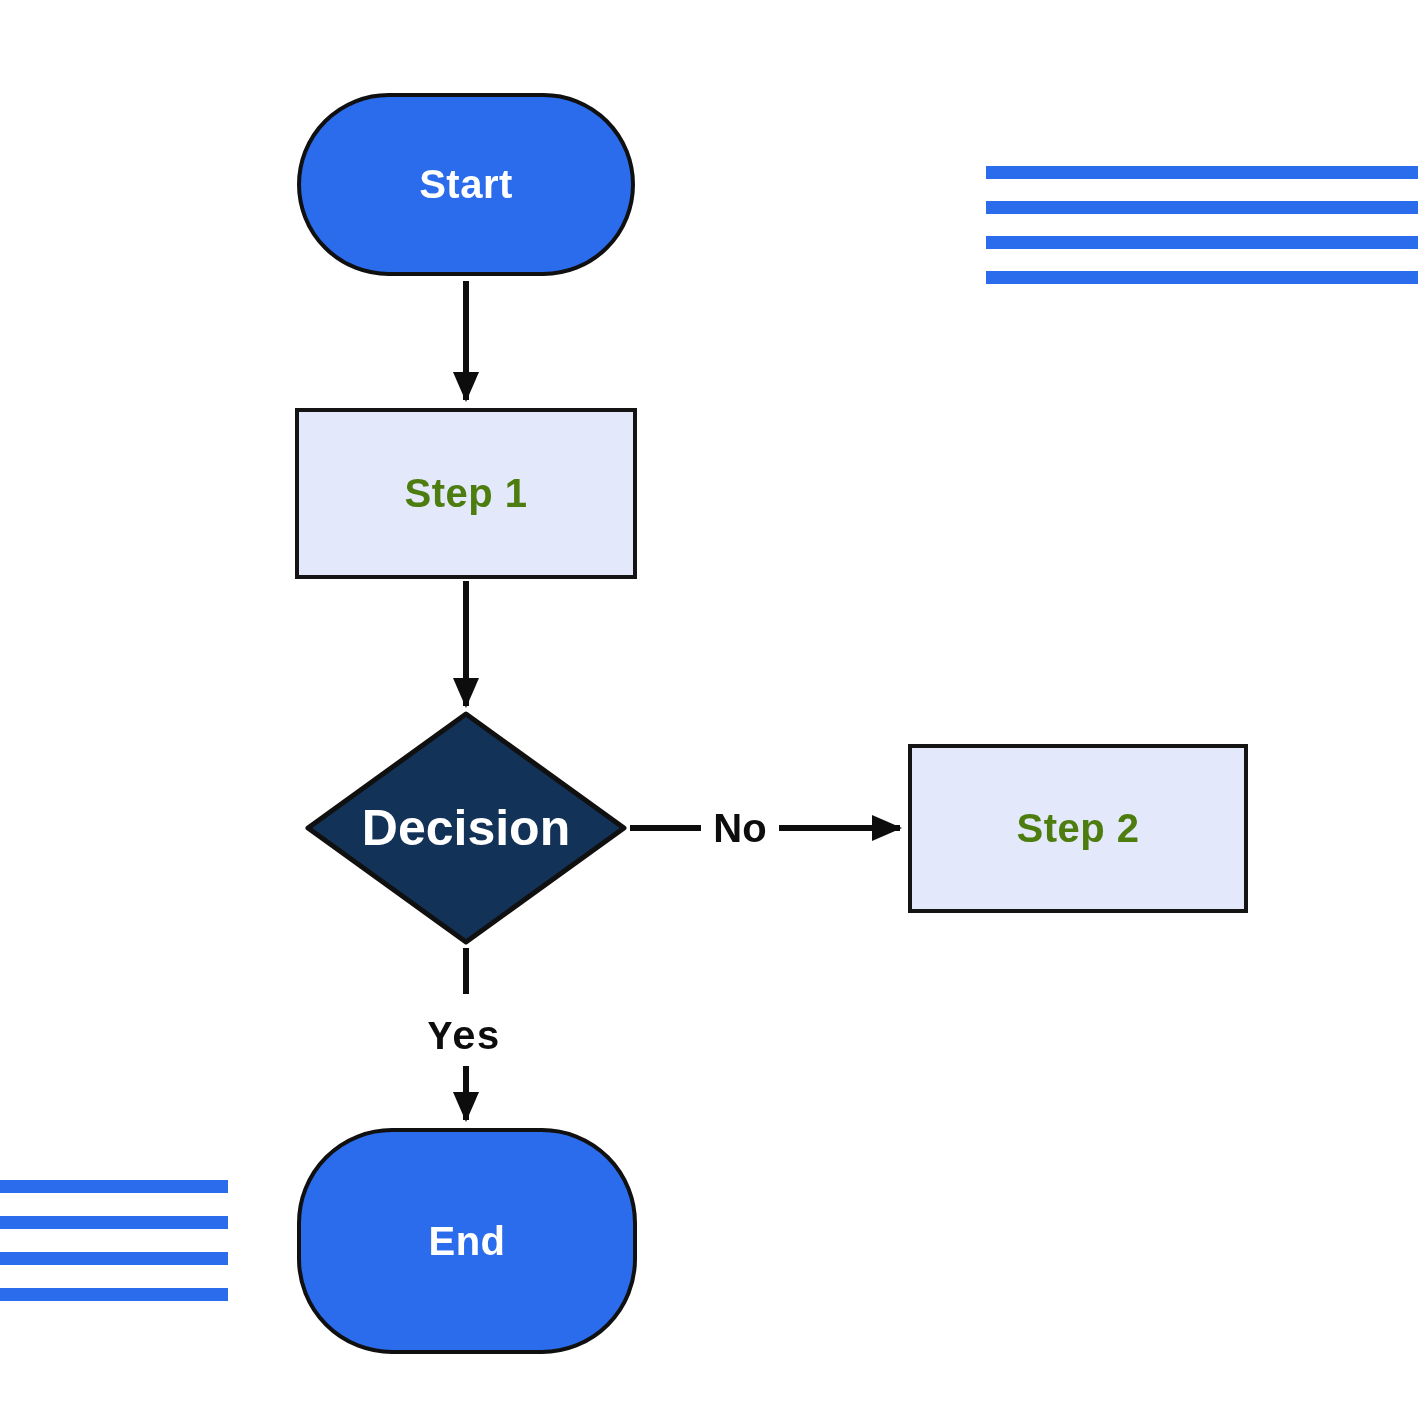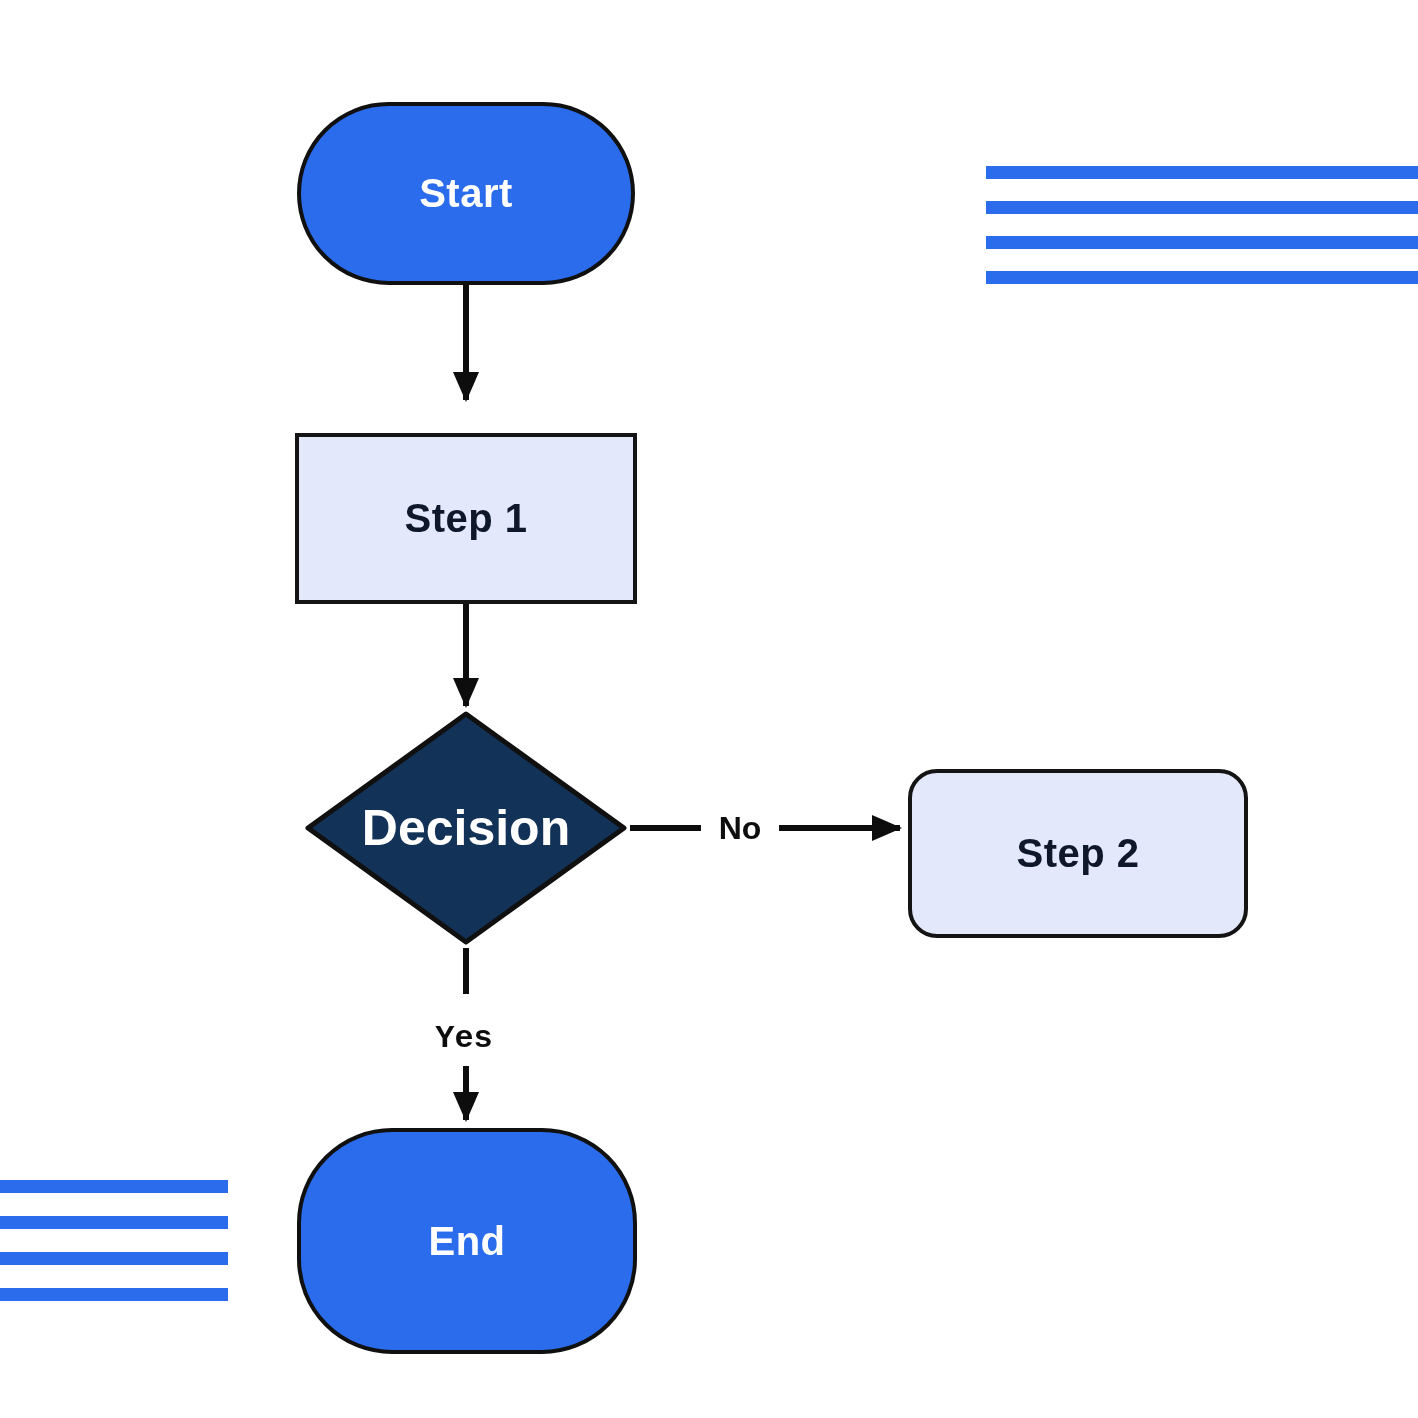--- a/index.html
+++ b/index.html
@@ -33,43 +33,42 @@
   }
   .terminator {
     background: #2a6ceb;
     border: 4px solid #101010;
     border-radius: 95px;
     color: #ffffff;
   }
   .process {
     background: #e3e8fb;
     border: 4px solid #141414;
-    color: #0f172a;
-    margin-top: 25px;
+    color: #4d7c0f;
   }
-  .node-start { left: 297px; top: 102px;  width: 338px; height: 183px; }
+  .node-start { left: 297px; top: 93px;  width: 338px; height: 183px; }
   .node-step1 { left: 295px; top: 408px; width: 342px; height: 171px; }
-  .node-step2 { left: 908px; top: 744px; width: 340px; height: 169px; border-radius: 29px; }
+  .node-step2 { left: 908px; top: 744px; width: 340px; height: 169px; }
   .node-end   { left: 297px; top: 1128px; width: 340px; height: 226px; }
   .diamond-label {
     position: absolute;
     left: 308px; top: 714px;
     width: 316px; height: 228px;
     display: flex;
     align-items: center;
     justify-content: center;
     color: #ffffff;
     font-weight: bold;
     font-size: 50px;
   }
   .edge-label {
     position: absolute;
     color: #0d0d0d;
     font-weight: bold;
-    font-size: 32px;
+    font-size: 40px;
     transform: translate(-50%, -50%);
     background: #ffffff;
     padding: 0 6px;
   }
   .edge-label-no  { left: 740px; top: 828px; }
   .edge-label-yes { left: 464px; top: 1038px; font-family: Liberation Mono, monospace; }
   .bar {
     position: absolute;
     height: 13px;
     background: #2a6ceb;

